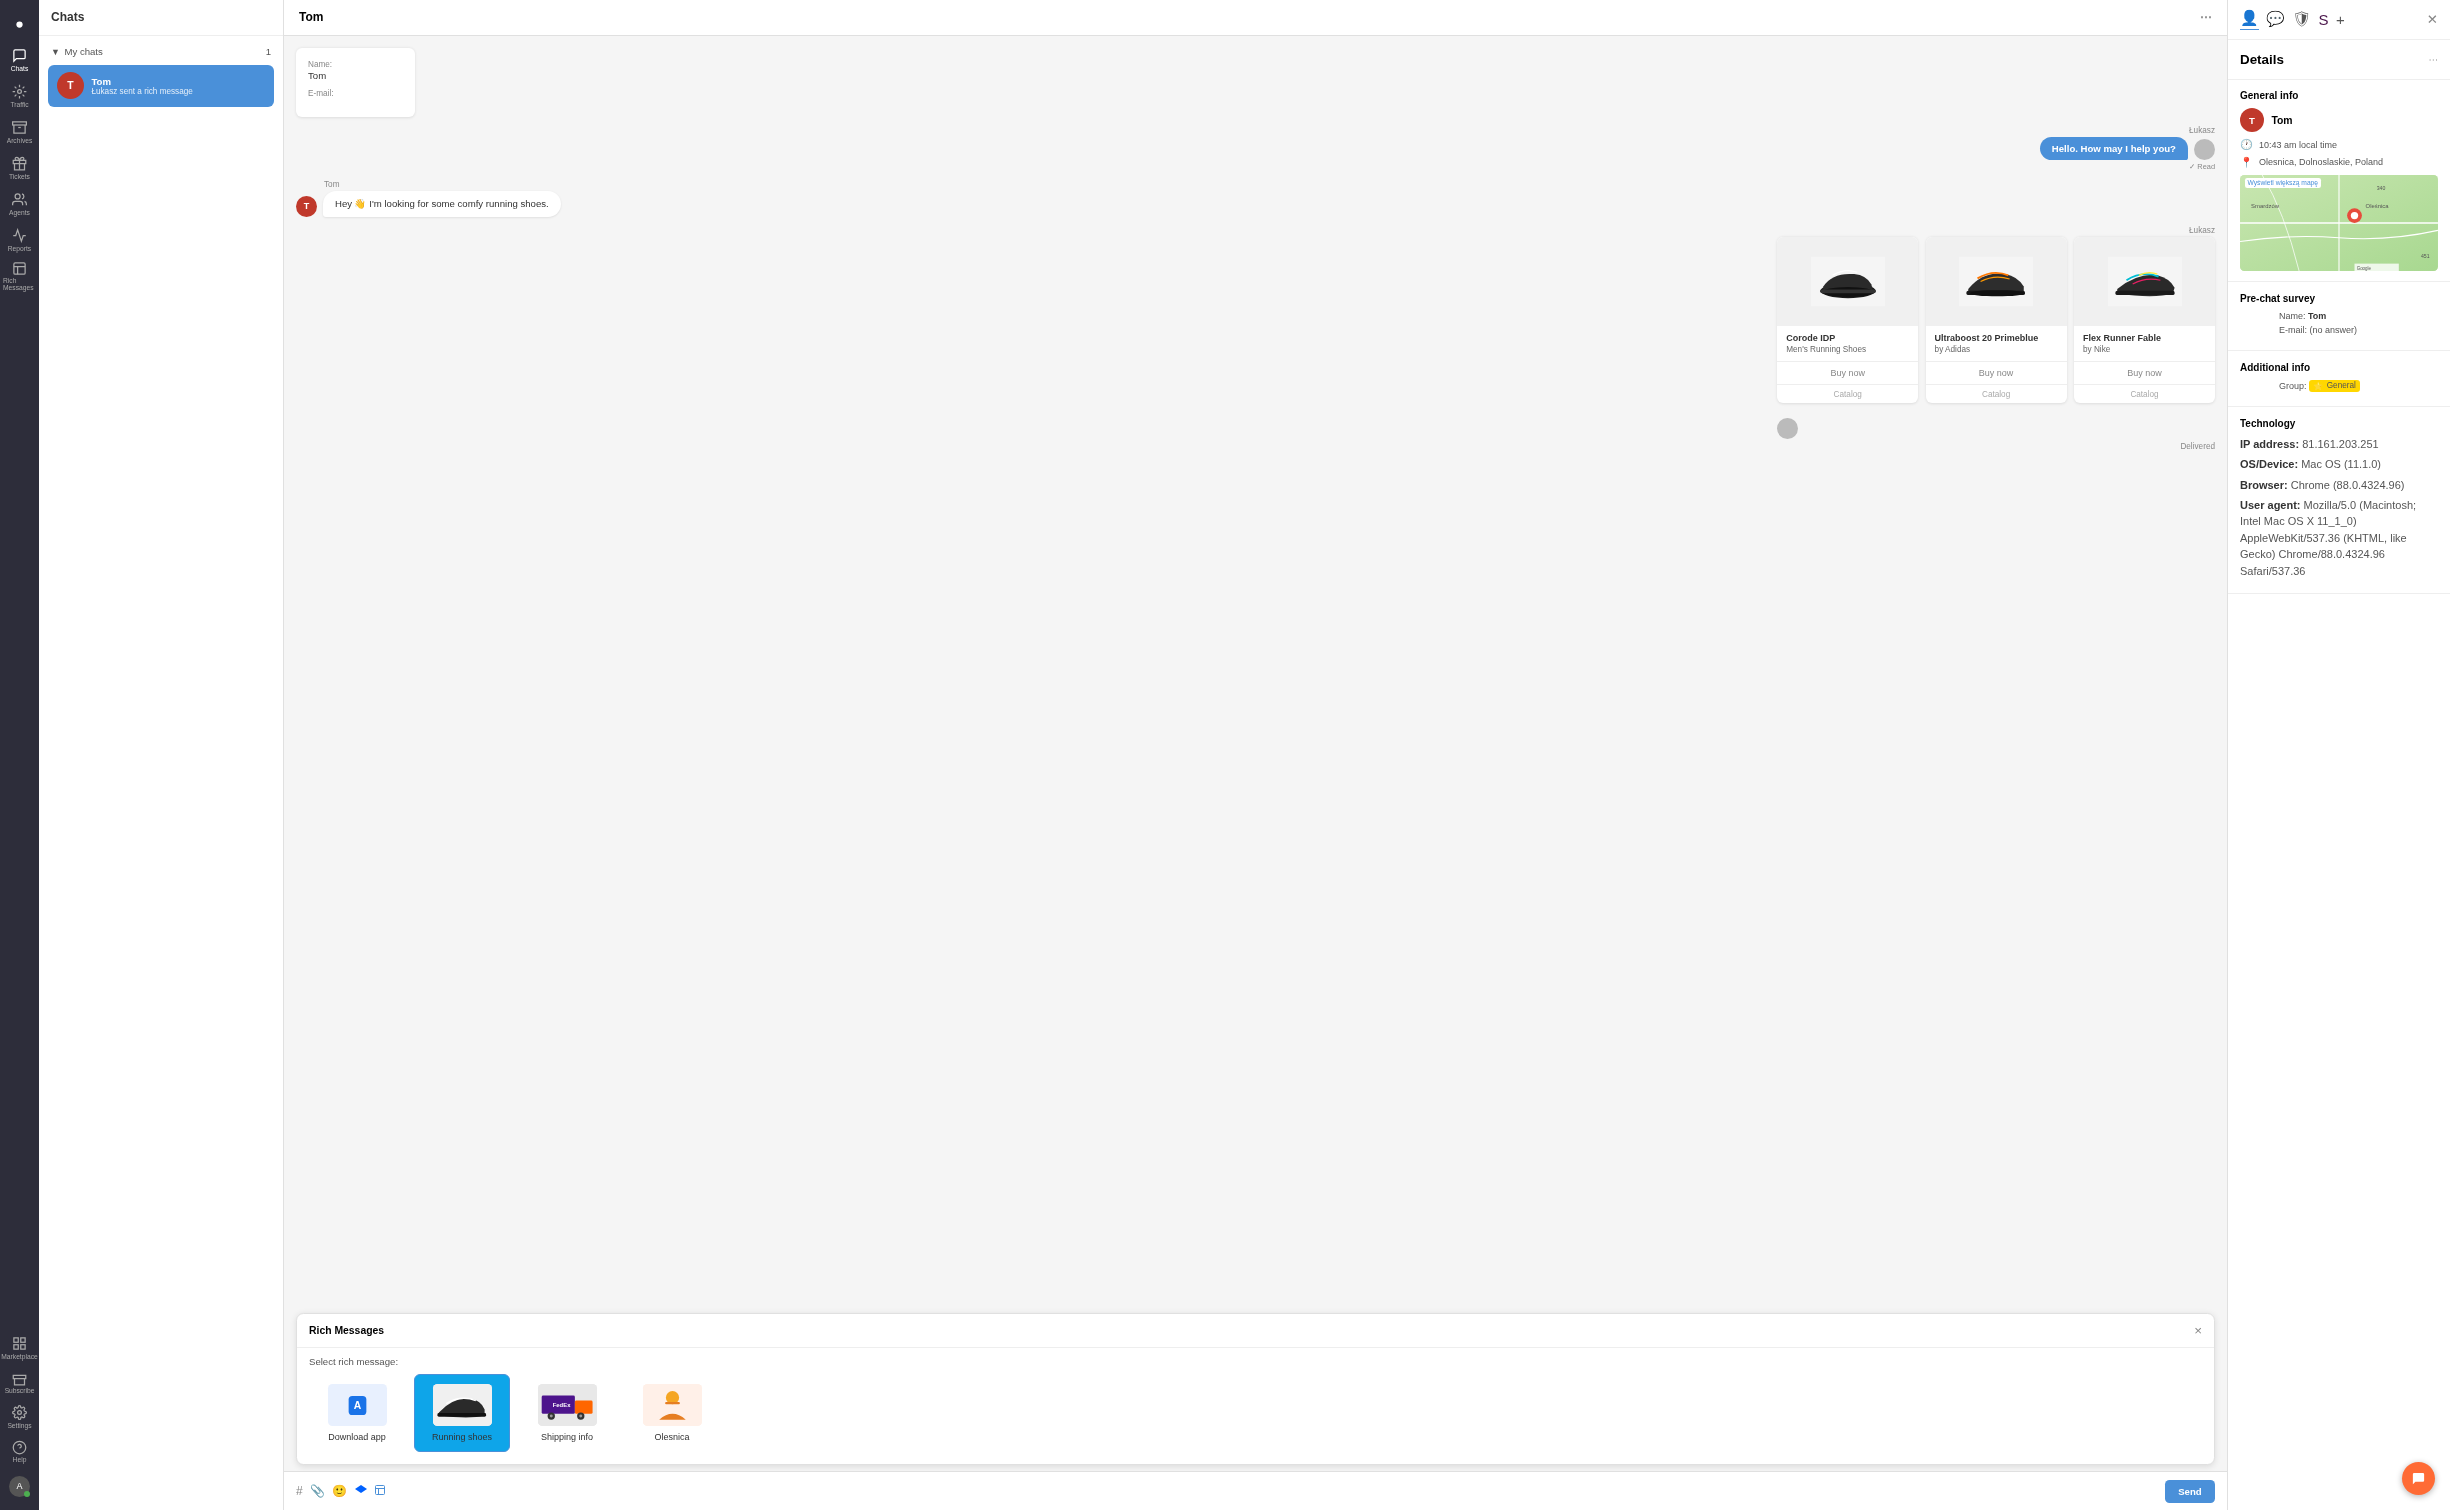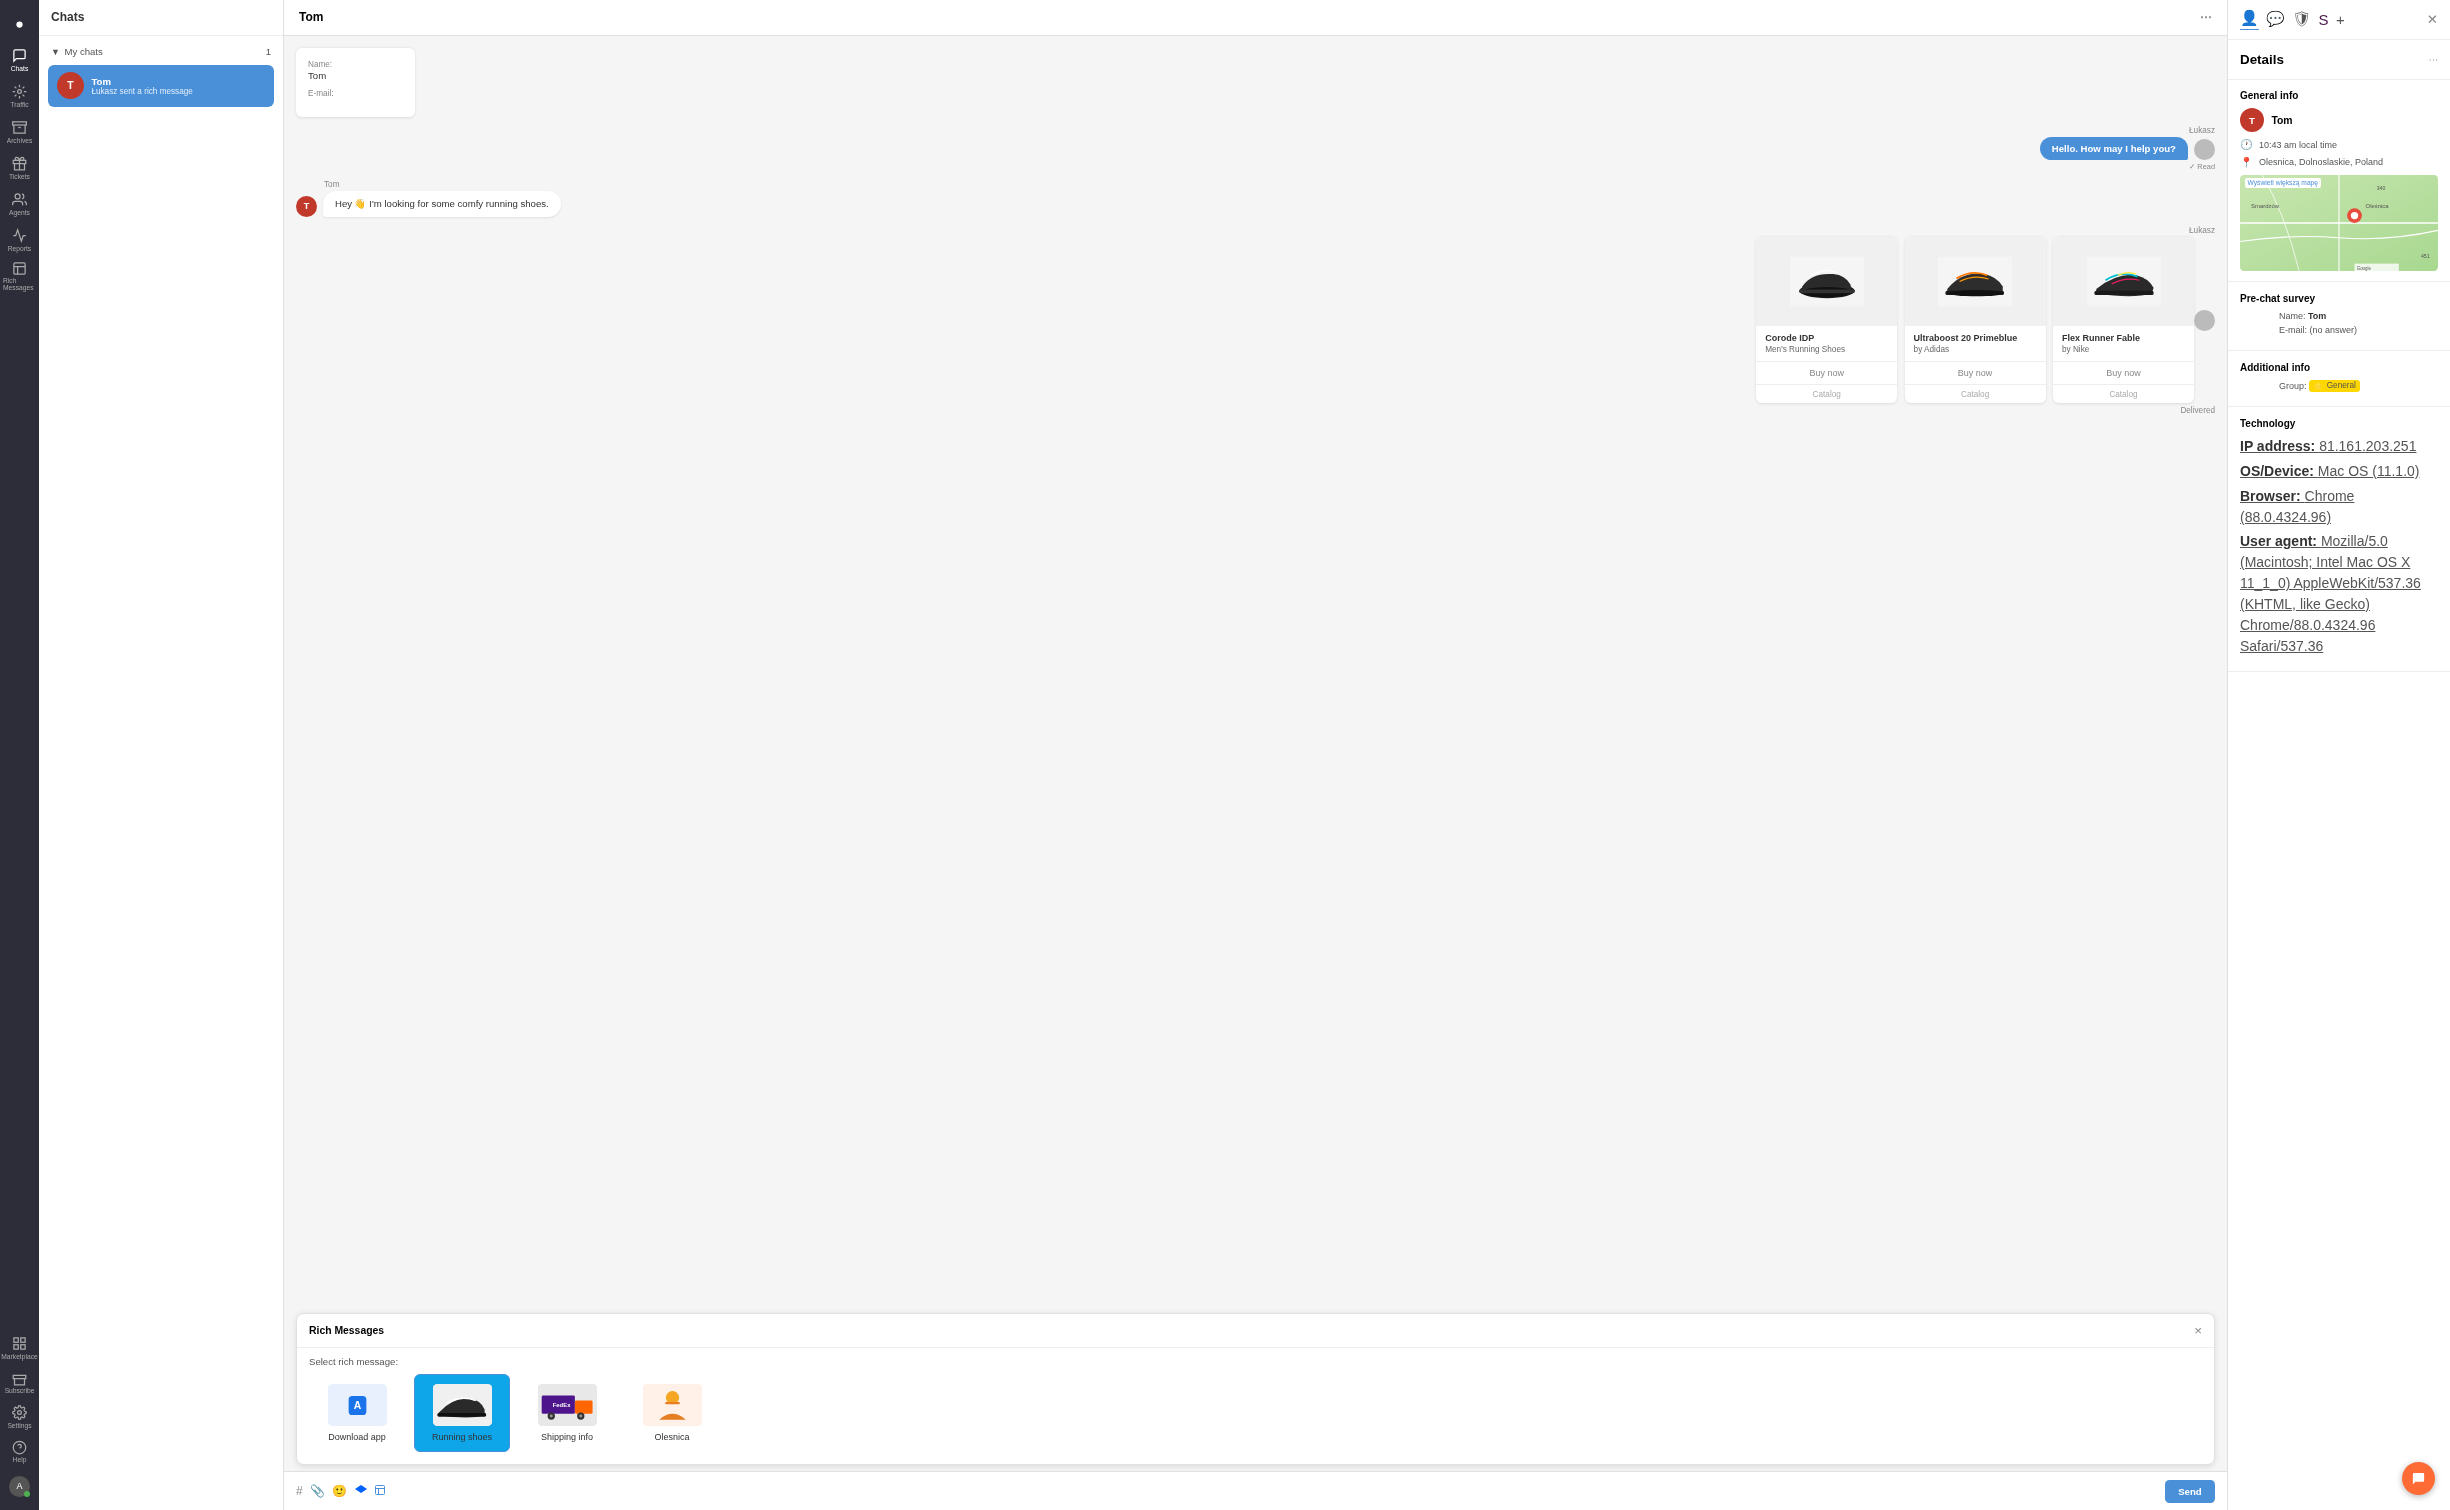--- a/index.html
+++ b/index.html
@@ -154,21 +154,21 @@
       color: #333;
       border-radius: 13.4px 13.4px 13.4px 3px;
       padding: 7.4px 12px;
       max-width: 252px;
       font-size: 9.6px;
       box-shadow: 0 0.7px 2.2px rgba(0,0,0,0.1);
     }
 
     
     .rich-msg-wrap { display: flex; flex-direction: column; align-items: flex-end; }
-    .rich-msg-row { display: flex; align-items: center; gap: 0; }
+    .rich-msg-row { display: flex; align-items: flex-start; gap: 15px; flex-direction: column; }
     .products-container { display: flex; gap: 7.4px; }
     .product-card {
       background: #fff;
       border-radius: 6px;
       width: 141px;
       box-shadow: 0 0.7px 3px rgba(0,0,0,0.1);
       overflow: hidden;
       display: flex;
       flex-direction: column;
     }
@@ -312,21 +312,21 @@
     .pre-chat-row strong { color: #333; }
     .group-badge {
       display: inline-flex;
       align-items: center;
       gap: 3px;
       background: #ffd700;
       border-radius: 3px;
       padding: 0.7px 4.5px;
       font-size: 8.2px;
     }
-    .tech-row { font-size: 14px; color: #555; margin-bottom: 3.7px; line-height: 1.5; text-decoration: underline; }
+    .tech-row { font-size: 11px; color: #555; margin-bottom: 3.7px; line-height: 1.5; }
     .tech-row strong { color: #333; }
     .chat-bubble-fab {
       position: fixed;
       bottom: 15px;
       right: 15px;
       width: 33px;
       height: 33px;
       background: #ff6b35;
       border-radius: 50%;
       display: flex;

